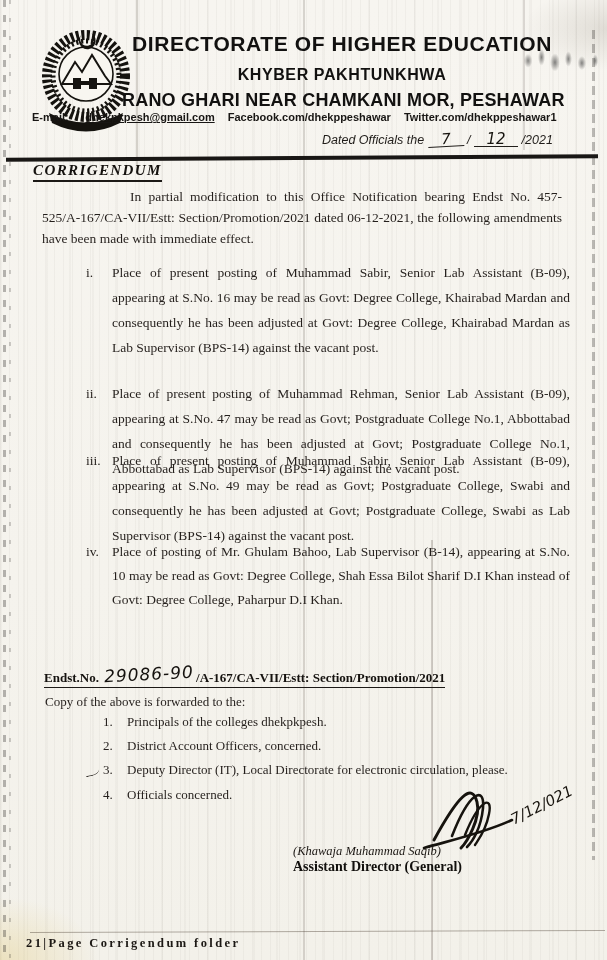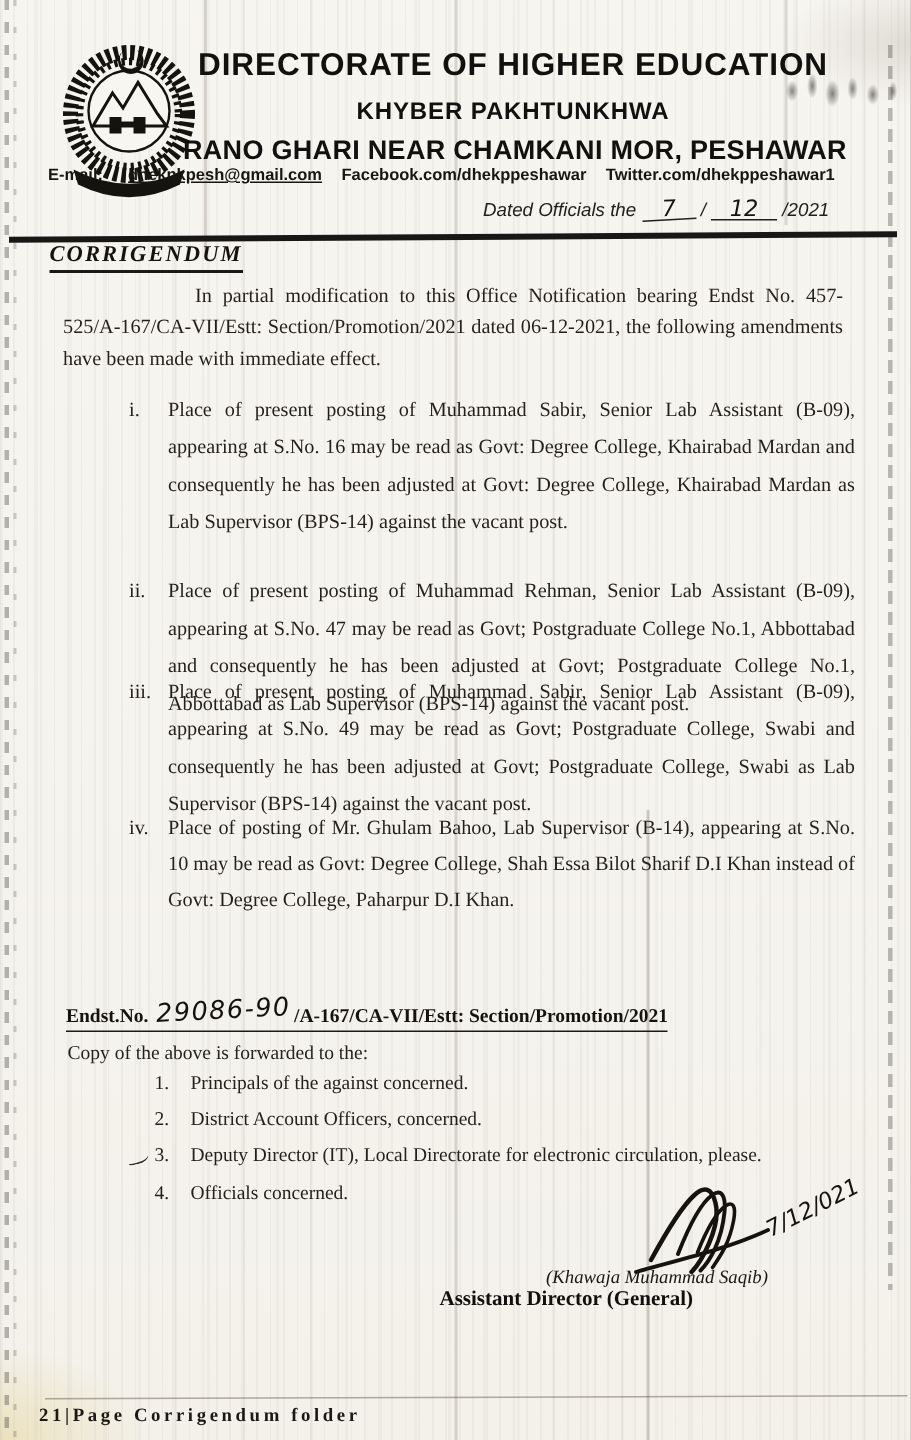--- a/index.html
+++ b/index.html
@@ -74,21 +74,21 @@
   .copies{position:absolute;left:103px;top:714px;width:470px;}
   .copy{position:absolute;display:flex;width:470px;font-size:13px;}
   .copy .cnum{width:24px;flex:none;}
   .c1{top:0;}.c2{top:24px;}.c3{top:48px;}.c4{top:73px;}
   .tickmark{position:absolute;left:-18px;top:54px;width:14px;height:7px;
     border-bottom:1.6px solid #2a2622;border-radius:0 0 60% 20%;transform:rotate(-12deg);}
   
   .sig-svg{position:absolute;left:412px;top:778px;width:130px;height:82px;}
   .sig-date{position:absolute;left:508px;top:796px;font-family:"DejaVu Sans", sans-serif;
     font-style:italic;font-size:15px;transform:rotate(-27deg);color:#17130d;white-space:nowrap;}
-  .sig-name{position:absolute;right:24px;top:844px;width:290px;text-align:center;
+  .sig-name{position:absolute;right:24px;top:844px;width:290px;text-align:left;
     font-style:italic;font-size:12.5px;color:#1a1612;}
   .sig-title{position:absolute;right:24px;top:859px;width:290px;
     font-weight:bold;font-size:14px;color:#12100d;}
   
   .footrule{position:absolute;left:30px;top:931px;width:575px;height:1.4px;
     background:rgba(70,58,45,.4);transform:rotate(-.2deg);}
   .footer{position:absolute;left:26px;top:936px;font-size:12.5px;font-weight:bold;
     letter-spacing:2.4px;color:#1c1814;text-align:right;}
 </style>
 </head>
@@ -165,21 +165,21 @@
     <span>Endst.No.</span>
     <span class="hw">29086-90</span><span>/A-167/CA-VII/Estt: Section/Promotion/2021</span>
   </div>
 
   <div class="copyline">Copy of the above is forwarded to the:</div>
 
   <div class="copies">
     <div class="tickmark"></div>
     <div class="copy c1">
       <span class="cnum">1.</span>
-      <span>Principals of the against concerned.</span>
+      <span>Principals of the colleges dhekpkpesh.</span>
     </div>
     <div class="copy c2">
       <span class="cnum">2.</span>
       <span>District Account Officers, concerned.</span>
     </div>
     <div class="copy c3">
       <span class="cnum">3.</span>
       <span>Deputy Director (IT), Local Directorate for electronic circulation, please.</span>
     </div>
     <div class="copy c4">

